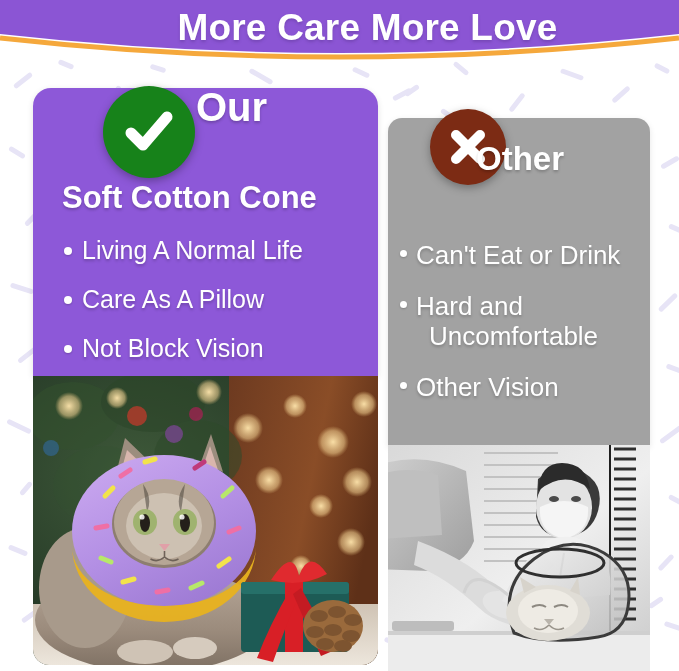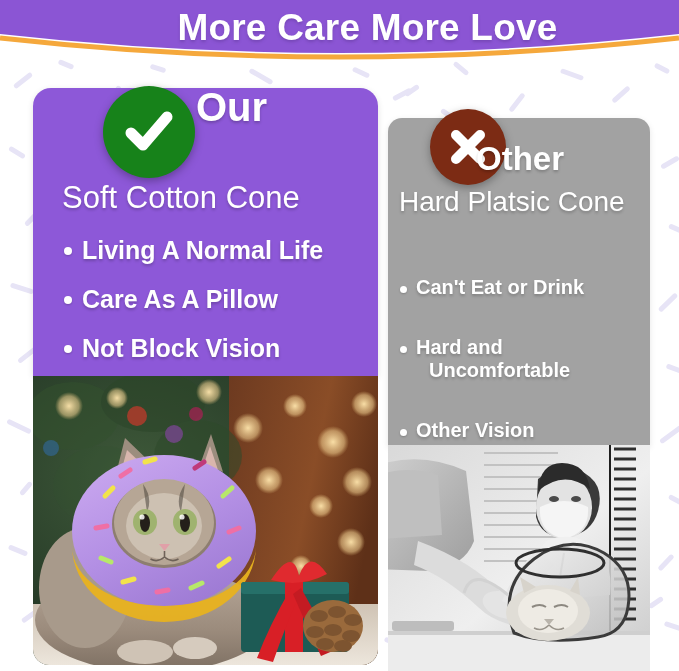--- a/index.html
+++ b/index.html
@@ -53,43 +53,43 @@
   .head-our{left:196px;top:85px;}
   .head-other{left:476px;top:124px;margin-top:16px;}
   .head-label{
     color:#ffffff;font-weight:bold;white-space:nowrap;
     text-shadow:0 2px 3px rgba(0,0,0,.22);
   }
   .head-our .head-label{font-size:40px;}
   .head-other .head-label{font-size:33px;}
 
   .sub{
-    position:absolute;color:#fff;font-weight:normal;white-space:nowrap;
+    position:absolute;color:#fff;font-weight:bold;white-space:nowrap;
     text-shadow:0 2px 3px rgba(0,0,0,.22);z-index:9;
   }
   .sub-our{left:62px;top:180px;font-size:31px;}
   .sub-other{left:399px;top:186px;font-size:28px;}
 
   
   .bullets{position:absolute;z-index:9;margin:0;padding:0;list-style:none;}
   .bullets li{
-    color:#ffffff;font-weight:bold;
+    color:#ffffff;font-weight:normal;
     text-shadow:0 2px 3px rgba(0,0,0,.22);
     display:flex;align-items:flex-start;
   }
   .dot{
     display:inline-block;flex:0 0 auto;border-radius:50%;background:#fff;
     box-shadow:0 1px 2px rgba(0,0,0,.20);
   }
   .bullets-our{left:64px;top:236px;width:310px;}
   .bullets-our li{font-size:25px;line-height:1.12;margin-bottom:21px;}
   .bullets-our .dot{width:8px;height:8px;margin:11px 10px 0 0;}
 
   .bullets-other{left:400px;top:240px;width:244px;}
-  .bullets-other li{font-size:20px;line-height:1.18;margin-bottom:20px;margin-top:36px;}
+  .bullets-other li{font-size:26px;line-height:1.18;margin-bottom:20px;}
   .bullets-other .dot{width:7px;height:7px;margin:10px 9px 0 0;}
   .btext{display:block;}
   .btext .l2{display:block;padding-left:13px;}
 
   
   .photo-our{
     position:absolute;left:33px;top:376px;width:345px;height:289px;
     border-radius:0 0 16px 16px;overflow:hidden;z-index:4;
   }
   .photo-other{
@@ -407,21 +407,20 @@
   </div>
 
   <div class="head-row head-our">
     <span class="head-label">Our</span>
   </div>
   <div class="head-row head-other">
     <span class="head-label">Other</span>
   </div>
 
   <div class="sub sub-our">Soft Cotton Cone</div>
-  <div class="sub sub-other">Hard Platsic Cone</div>
 
   <ul class="bullets bullets-our" id="ourList">
       <li>
         <span class="dot"></span>
         <span class="btext">Living A Normal Life</span>
       </li>
       <li>
         <span class="dot"></span>
         <span class="btext">Care As A Pillow</span>
       </li>

